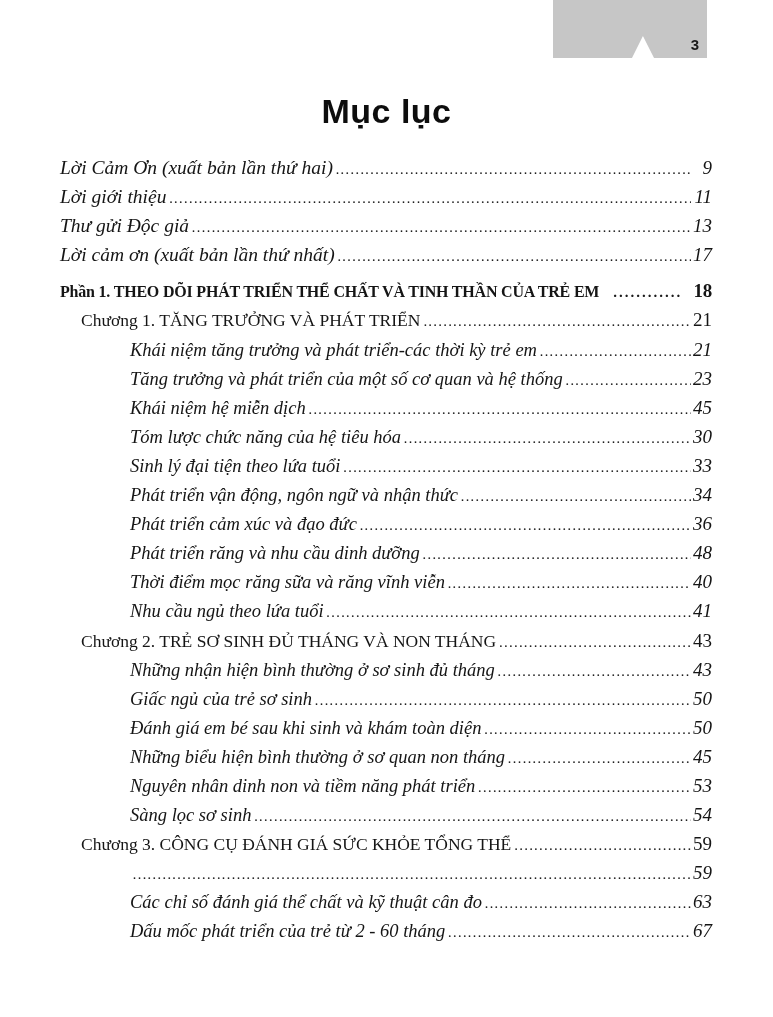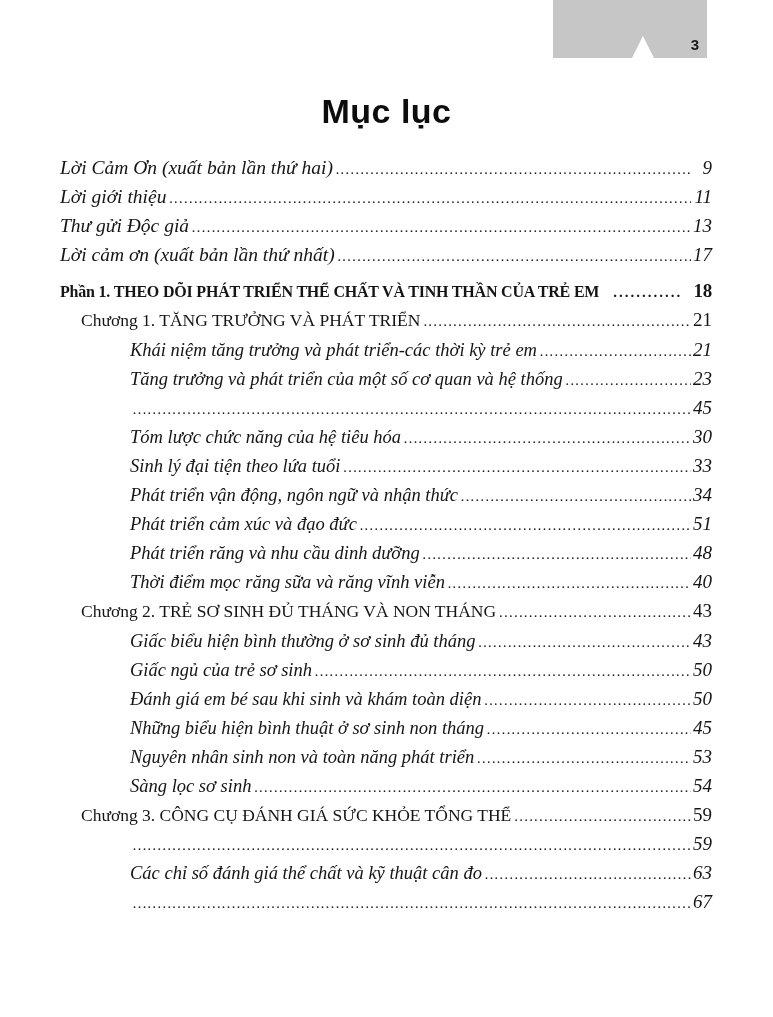--- a/index.html
+++ b/index.html
@@ -135,20 +135,21 @@
       <span class="lbl">Khái niệm tăng trưởng và phát triển-các thời kỳ trẻ em</span>
       <span class="leader"></span>
       <span class="pg">21</span>
     </div>
     <div class="row lvl-entry">
       <span class="lbl">Tăng trưởng và phát triển của một số cơ quan và hệ thống</span>
       <span class="leader"></span>
       <span class="pg">23</span>
     </div>
     <div class="row lvl-entry">
+      <span class="lbl">Khái niệm hệ miễn dịch</span>
       <span class="leader"></span>
       <span class="pg">45</span>
     </div>
     <div class="row lvl-entry">
       <span class="lbl">Tóm lược chức năng của hệ tiêu hóa</span>
       <span class="leader"></span>
       <span class="pg">30</span>
     </div>
     <div class="row lvl-entry">
       <span class="lbl">Sinh lý đại tiện theo lứa tuổi</span>
@@ -156,60 +157,65 @@
       <span class="pg">33</span>
     </div>
     <div class="row lvl-entry">
       <span class="lbl">Phát triển vận động, ngôn ngữ và nhận thức</span>
       <span class="leader"></span>
       <span class="pg">34</span>
     </div>
     <div class="row lvl-entry">
       <span class="lbl">Phát triển cảm xúc và đạo đức</span>
       <span class="leader"></span>
-      <span class="pg">51</span>
+      <span class="pg">36</span>
     </div>
     <div class="row lvl-entry">
       <span class="lbl">Phát triển răng và nhu cầu dinh dưỡng</span>
       <span class="leader"></span>
       <span class="pg">48</span>
     </div>
     <div class="row lvl-entry">
       <span class="lbl">Thời điểm mọc răng sữa và răng vĩnh viễn</span>
       <span class="leader"></span>
       <span class="pg">40</span>
+    </div>
+    <div class="row lvl-entry">
+      <span class="lbl">Nhu cầu ngủ theo lứa tuổi</span>
+      <span class="leader"></span>
+      <span class="pg">41</span>
     </div>
 
     <div class="row lvl-chapter">
       <span class="lbl">Chương 2. TRẺ SƠ SINH ĐỦ THÁNG VÀ NON THÁNG</span>
       <span class="leader"></span>
       <span class="pg">43</span>
     </div>
     <div class="row lvl-entry">
-      <span class="lbl">Giấc biểu hiện bình thường ở sơ sinh đủ tháng</span>
+      <span class="lbl">Những nhận hiện bình thường ở sơ sinh đủ tháng</span>
       <span class="leader"></span>
       <span class="pg">43</span>
     </div>
     <div class="row lvl-entry">
       <span class="lbl">Giấc ngủ của trẻ sơ sinh</span>
       <span class="leader"></span>
       <span class="pg">50</span>
     </div>
     <div class="row lvl-entry">
       <span class="lbl">Đánh giá em bé sau khi sinh và khám toàn diện</span>
       <span class="leader"></span>
       <span class="pg">50</span>
     </div>
     <div class="row lvl-entry">
-      <span class="lbl">Những biểu hiện bình thuật ở sơ sinh non tháng</span>
+      <span class="lbl">Những biểu hiện bình thường ở sơ quan non tháng</span>
       <span class="leader"></span>
       <span class="pg">45</span>
     </div>
     <div class="row lvl-entry">
-      <span class="lbl">Nguyên nhân sinh non và toàn năng phát triển</span>
+      <span class="lbl">Nguyên nhân dinh non và tiềm năng phát triển</span>
       <span class="leader"></span>
       <span class="pg">53</span>
     </div>
     <div class="row lvl-entry">
       <span class="lbl">Sàng lọc sơ sinh</span>
       <span class="leader"></span>
       <span class="pg">54</span>
     </div>
 
     <div class="row lvl-chapter">
@@ -220,18 +226,19 @@
     <div class="row lvl-entry">
       <span class="leader"></span>
       <span class="pg">59</span>
     </div>
     <div class="row lvl-entry">
       <span class="lbl">Các chỉ số đánh giá thể chất và kỹ thuật cân đo</span>
       <span class="leader"></span>
       <span class="pg">63</span>
     </div>
     <div class="row lvl-entry">
+      <span class="lbl">Dấu mốc phát triển của trẻ từ 2 - 60 tháng</span>
       <span class="leader"></span>
       <span class="pg">67</span>
     </div>
 
   </div>
 </div>
 
 </body></html>

